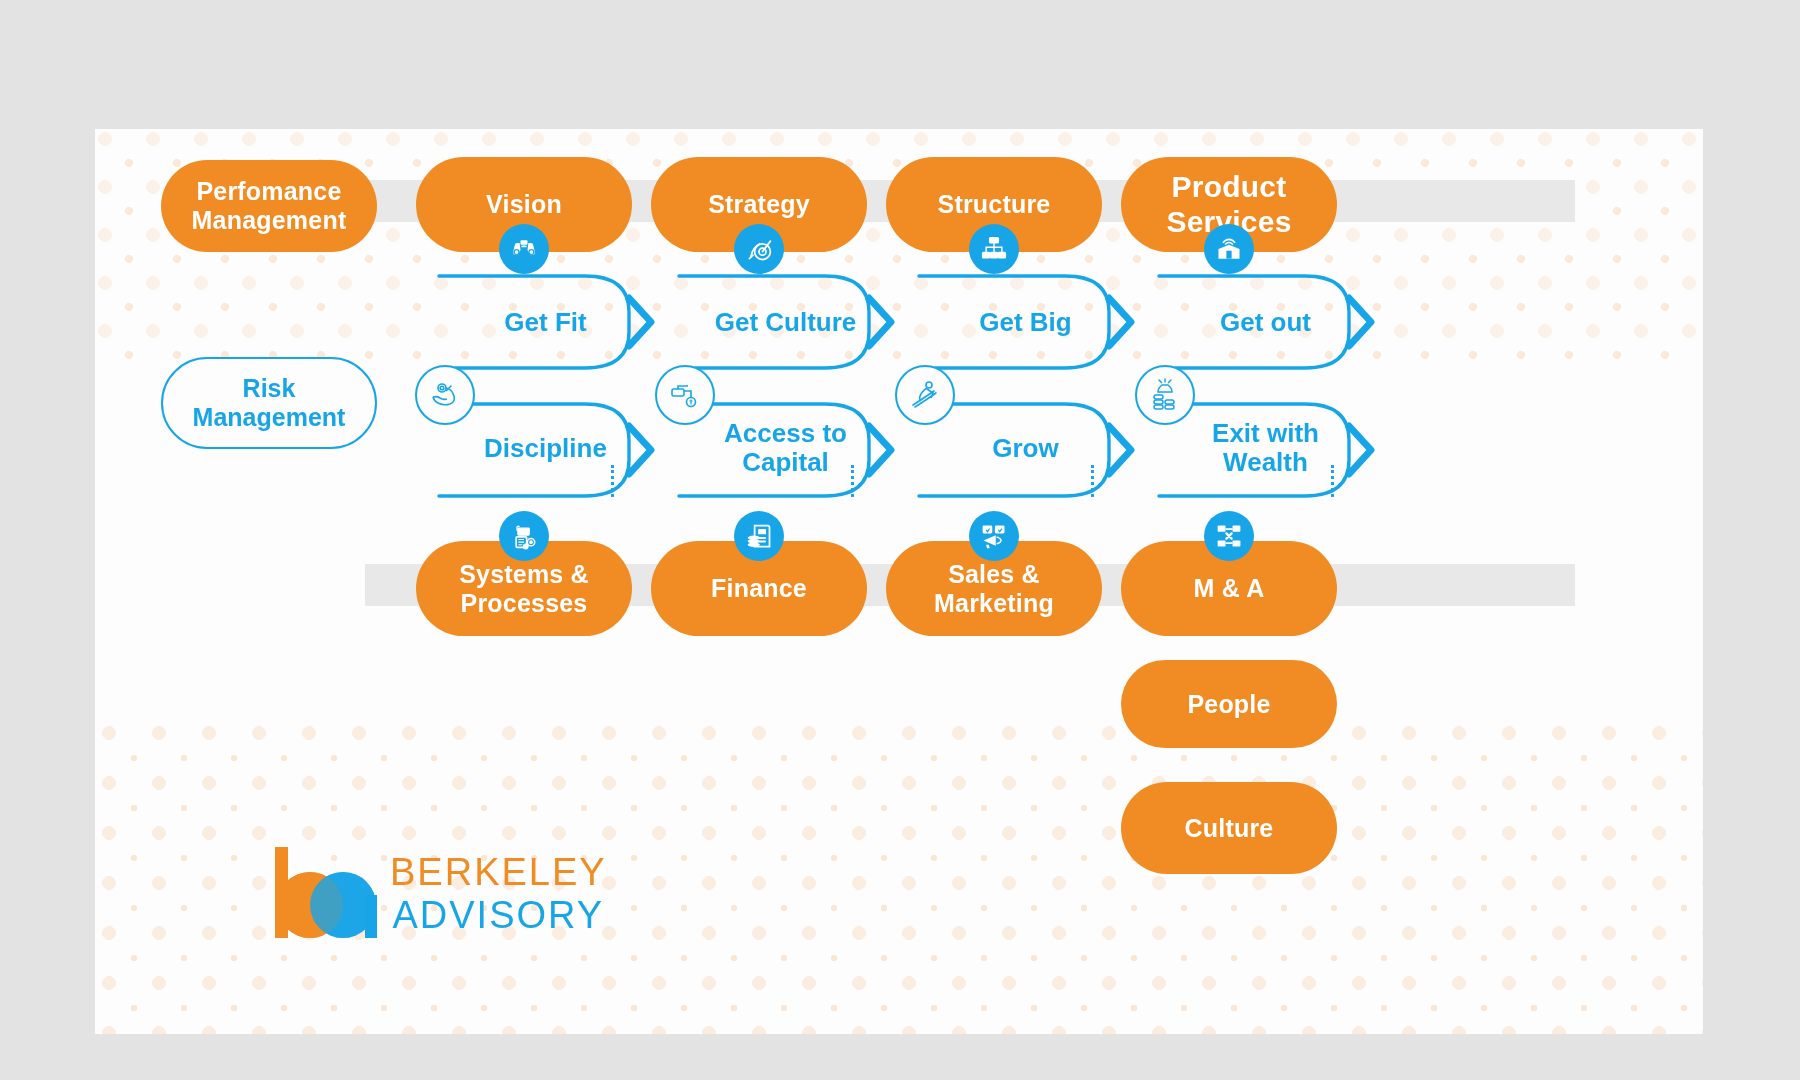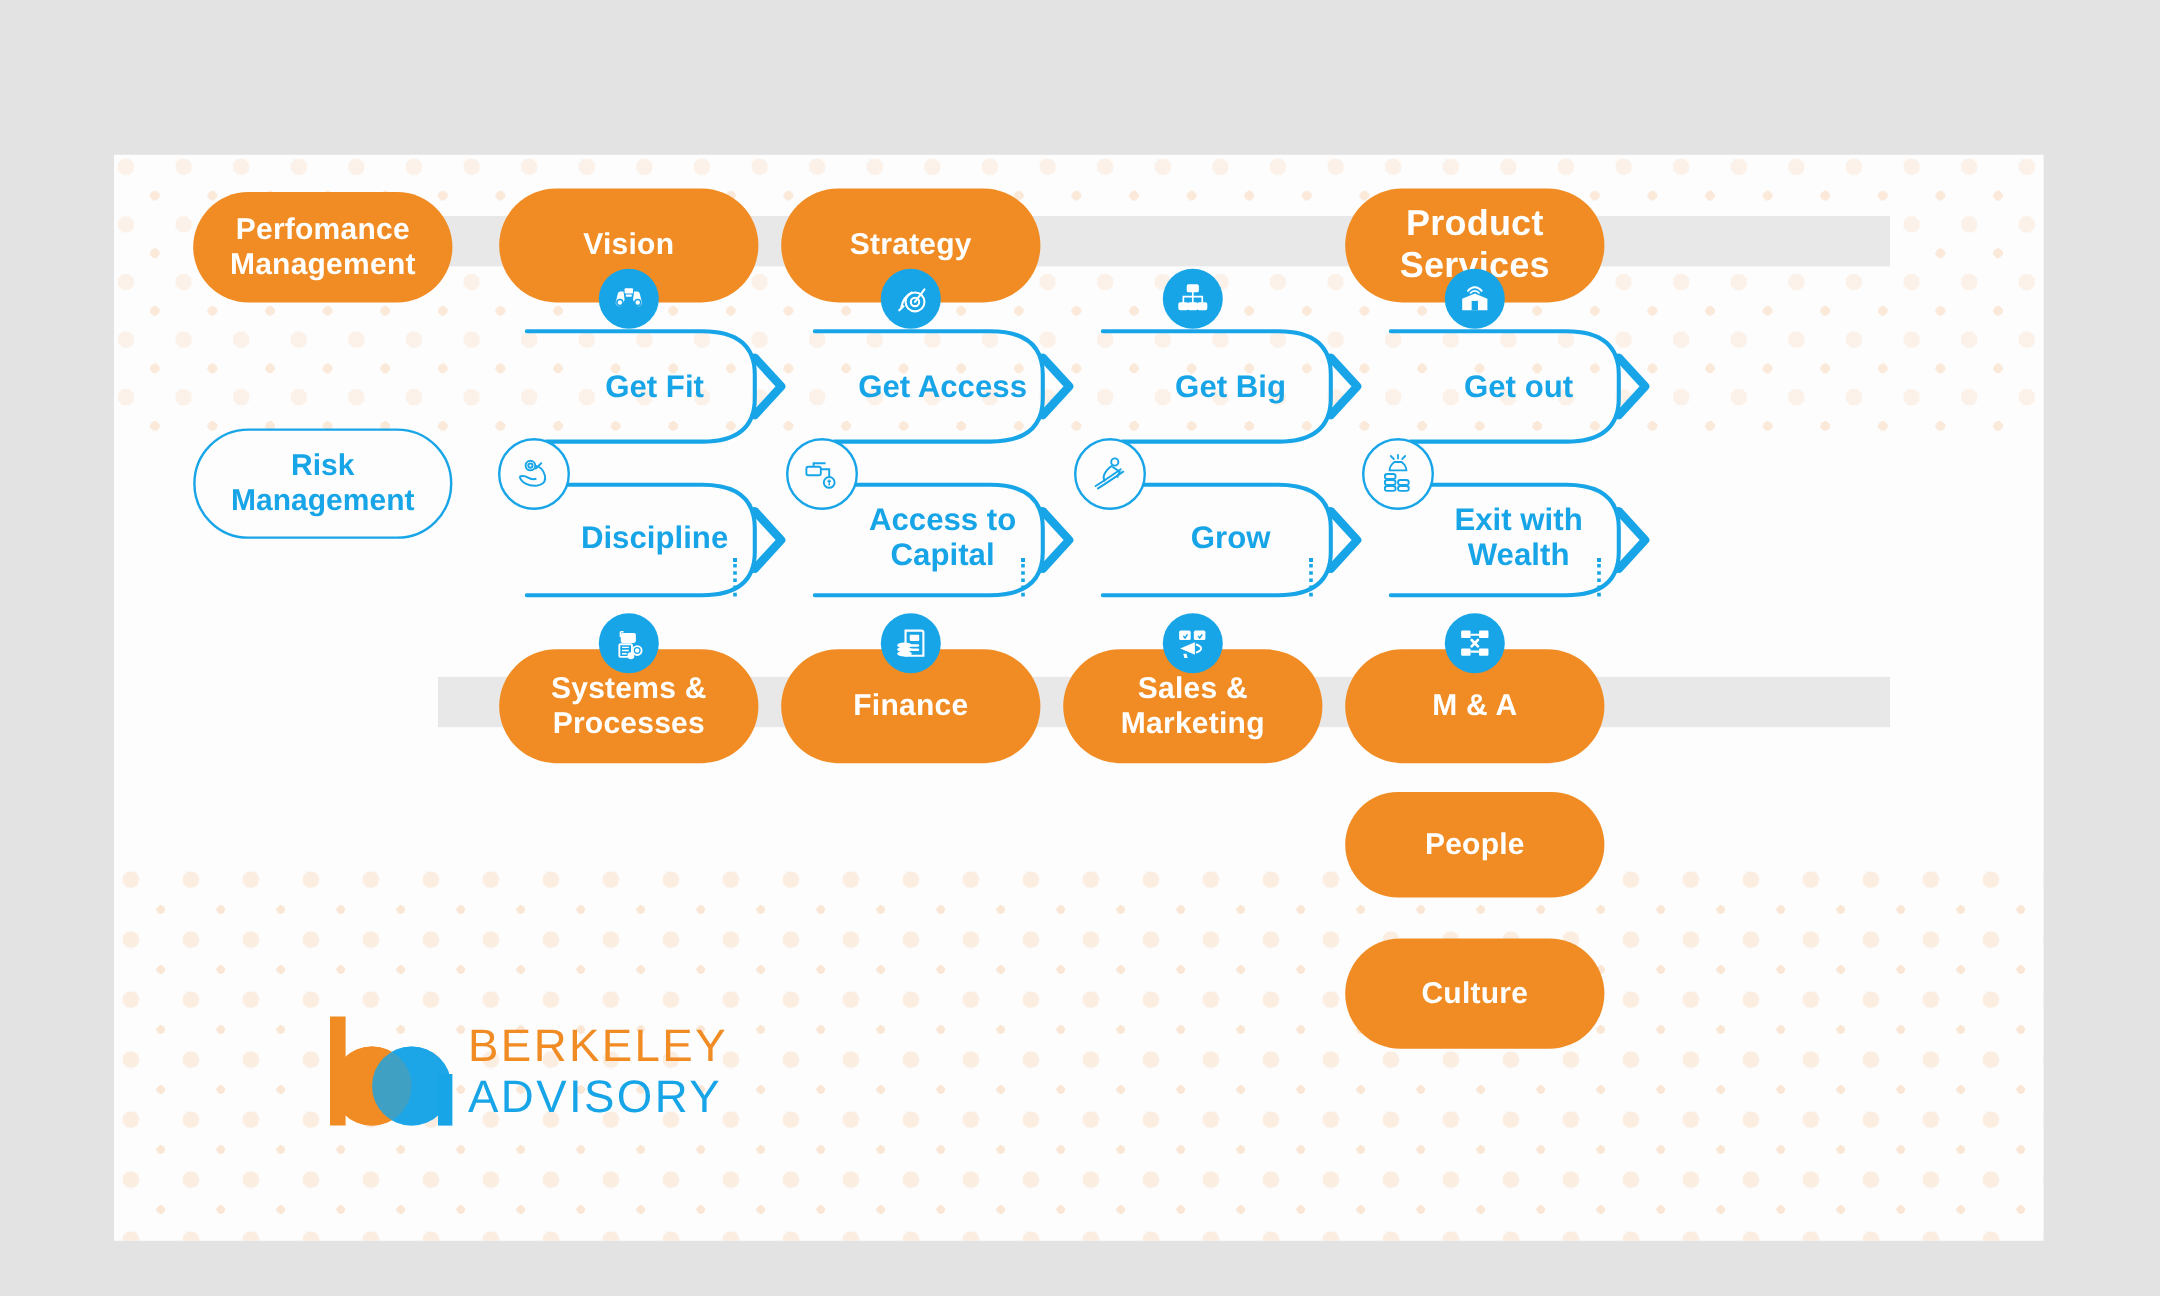--- a/index.html
+++ b/index.html
@@ -131,21 +131,21 @@
   .vdots {
     position: absolute;
     width: 3px;
     border-left: 3px dotted #18a5e8;
     z-index: 3;
   }
 
   
   .logo { position: absolute; left: 175px; top: 716px; }
   .logo-mark { position: relative; width: 112px; height: 95px; }
-  .logo-text { position: absolute; left: 120px; top: 6px; }
+  .logo-text { position: absolute; left: 120px; top: 6px; text-align: center; }
   .logo-text div { letter-spacing: 2px; }
   .logo-berkeley { color: #f08c23; font-size: 38px; }
   .logo-advisory { color: #18a5e8; font-size: 38px; }
 </style>
 </head>
 <body>
 
 <div id="stage">
   <div class="canvas">
 
@@ -199,20 +199,26 @@
     <div class="icon-badge" style="left:639px; top:95px;">
       <svg viewBox="0 0 32 32" fill="none" stroke="#fff" stroke-width="2">
         <circle cx="20" cy="19" r="9"></circle>
         <circle cx="20" cy="19" r="4"></circle>
         <path d="M20 19 L29 7" stroke-linecap="round"></path>
         <path d="M7 24 Q9 14 17 10" stroke-linecap="round"></path>
         <path d="M5 27 L9 23" stroke-linecap="round"></path>
       </svg>
     </div>
 
+    <div class="pill" style="left:791px; top:28px; width:216px; height:95px; font-size:25px;">
+      <span>
+        <span>Structure</span>
+        <span></span>
+      </span>
+    </div>
     <div class="icon-badge" style="left:874px; top:95px;">
       <svg viewBox="0 0 32 32" fill="#fff" stroke="#fff" stroke-width="1.6">
         <rect x="11" y="3" width="10" height="6" rx="1"></rect>
         <rect x="3" y="20" width="8" height="6" rx="1"></rect>
         <rect x="12" y="20" width="8" height="6" rx="1"></rect>
         <rect x="21" y="20" width="8" height="6" rx="1"></rect>
         <path d="M16 9 V14 M7 20 V14 H25 V20 M16 14 V20" fill="none"></path>
       </svg>
     </div>
 
@@ -260,21 +266,21 @@
       </svg>
     </div>
     <div class="vdots" style="left:516px; top:336px; height:32px;"></div>
 
     <div class="arrow-wrap" style="left:578px; top:143px; width:225px; height:115px;">
       <svg width="225" height="115" viewBox="0 0 225 115">
         <path d="M6 4 H152 Q196 4 196 40 L196 60 Q196 96 152 96 H22" fill="none" stroke="#18a5e8" stroke-width="3.4" stroke-linecap="round"></path>
         <path d="M196 26 L218 50 L196 74" fill="none" stroke="#18a5e8" stroke-width="7" stroke-linejoin="round" stroke-linecap="round"></path>
       </svg>
       <div class="arrow-label" style="top:36px; font-size:26px;">
-        <div>Get Access</div>
+        <div>Get Culture</div>
       </div>
     </div>
     <div class="arrow-wrap" style="left:578px; top:271px; width:225px; height:115px;">
       <svg width="225" height="115" viewBox="0 0 225 115">
         <path d="M22 4 H152 Q196 4 196 40 L196 60 Q196 96 152 96 H6" fill="none" stroke="#18a5e8" stroke-width="3.4" stroke-linecap="round"></path>
         <path d="M196 26 L218 50 L196 74" fill="none" stroke="#18a5e8" stroke-width="7" stroke-linejoin="round" stroke-linecap="round"></path>
       </svg>
       <div class="arrow-label" style="top:19px; font-size:26px;">
         <div>Access to</div>
         <div>Capital</div>

